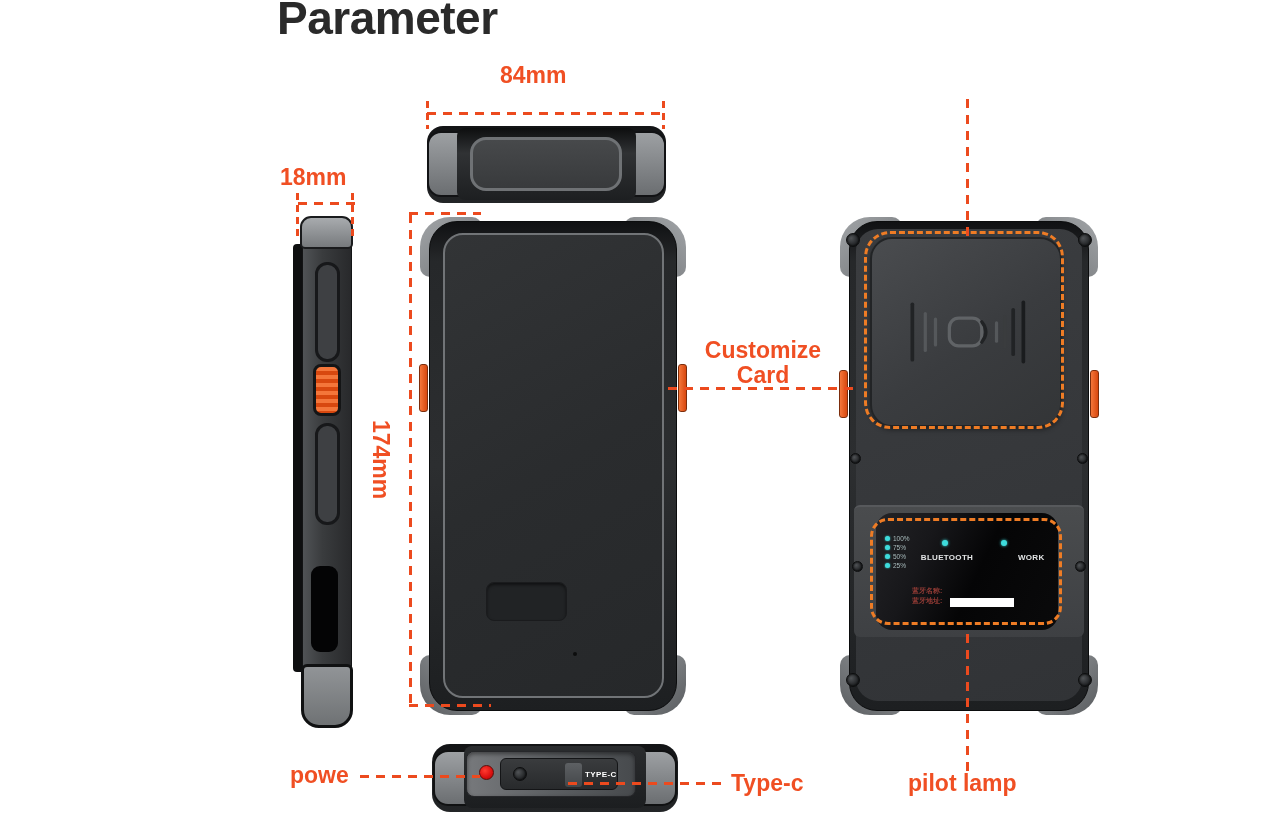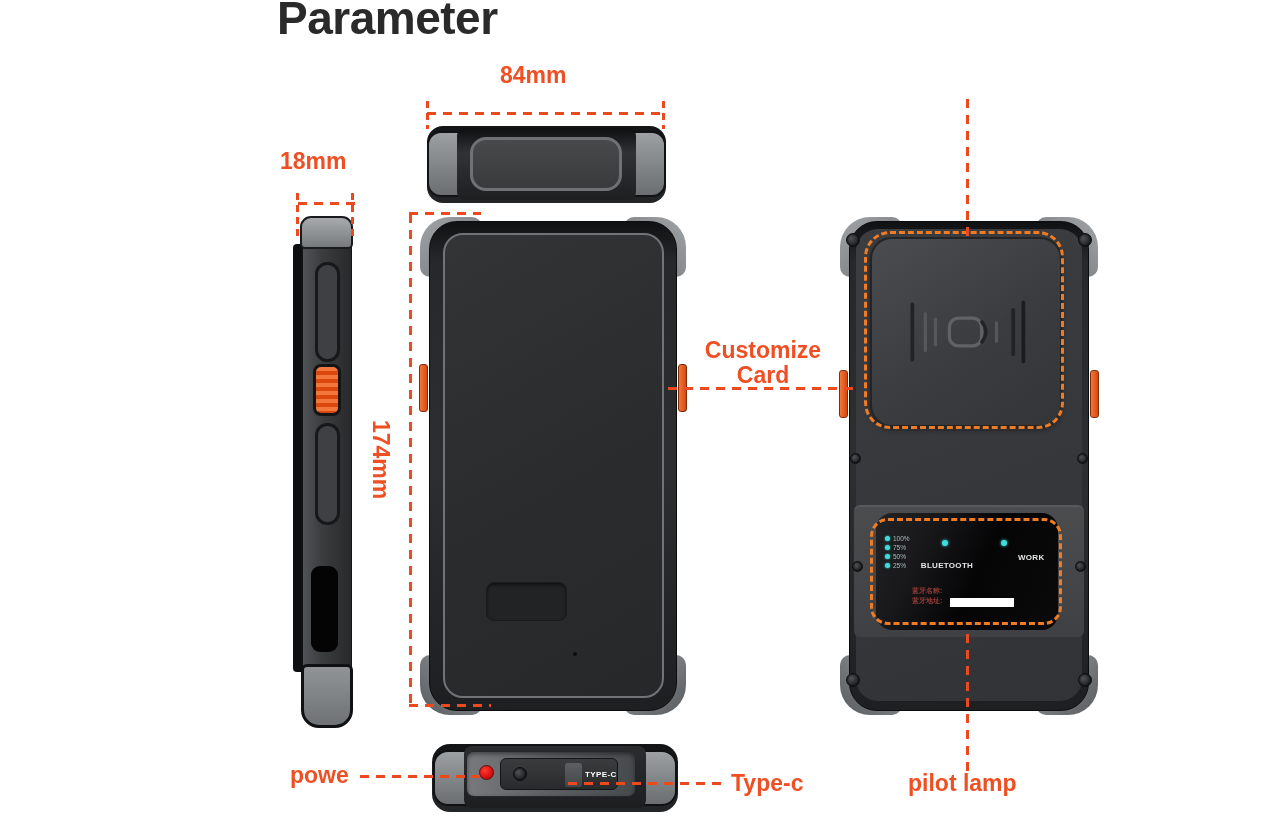--- a/index.html
+++ b/index.html
@@ -128,21 +128,21 @@
 
 <div class="canvas">
 
   <div class="title">Parameter</div>
 
   <div class="lab" style="left:500px;top:63px;">84mm</div>
   <div class="hdash" style="left:427px;top:112px;width:238px;"></div>
   <div class="vtick" style="left:426px;top:101px;height:28px;"></div>
   <div class="vtick" style="left:662px;top:101px;height:28px;"></div>
 
-  <div class="lab" style="left:280px;top:149px;">18mm</div>
+  <div class="lab" style="left:280px;top:165px;">18mm</div>
   <div class="hdash" style="left:298px;top:202px;width:58px;"></div>
   <div class="vtick" style="left:296px;top:193px;height:48px;"></div>
   <div class="vtick" style="left:351px;top:193px;height:48px;"></div>
 
   <div class="lab lab-vert" style="left:368px;top:420px;">174mm</div>
   <div class="vdash" style="left:409px;top:214px;height:494px;"></div>
   <div class="hdash" style="left:409px;top:212px;width:72px;"></div>
   <div class="hdash" style="left:409px;top:704px;width:82px;"></div>
 
   <div class="vdash" style="left:966px;top:99px;height:138px;"></div>
@@ -244,21 +244,21 @@
           <span class="batt-dot"></span>
           <span class="batt-label">50%</span>
         </div>
         <div class="batt-row">
           <span class="batt-dot"></span>
           <span class="batt-label">25%</span>
         </div>
       </div>
       <span class="led" style="left:66px;top:27px;width:6px;height:6px;"></span>
       <span class="led" style="left:125px;top:27px;width:6px;height:6px;"></span>
-      <div class="ind-label" style="left:38px;top:48px;width:66px;">BLUETOOTH</div>
+      <div class="ind-label" style="left:38px;top:40px;width:66px;">BLUETOOTH</div>
       <div class="ind-label" style="left:98px;top:40px;width:60px;padding-left:44px;">WORK</div>
       <div class="panel-field" style="left:36px;top:73px;">蓝牙名称:</div>
       <div class="panel-field" style="left:36px;top:83px;">蓝牙地址:</div>
       <div class="panel-bar"></div>
     </div>
     <div class="bv-panel-dash"></div>
   </div>
 
   <div class="dev bottomview">
     <div class="btv-base"></div>

